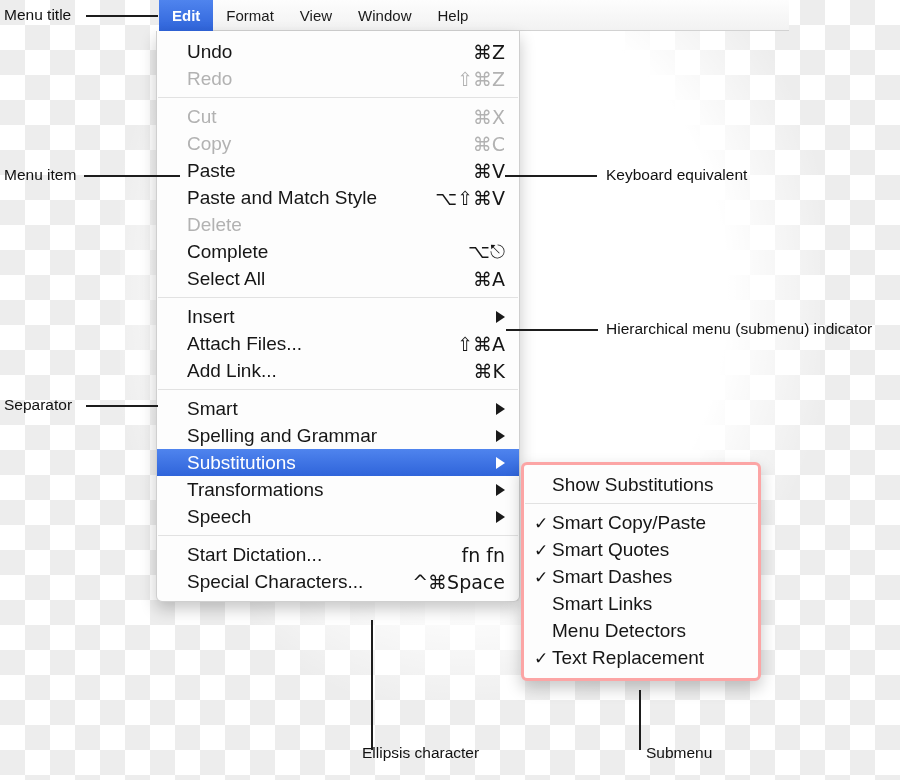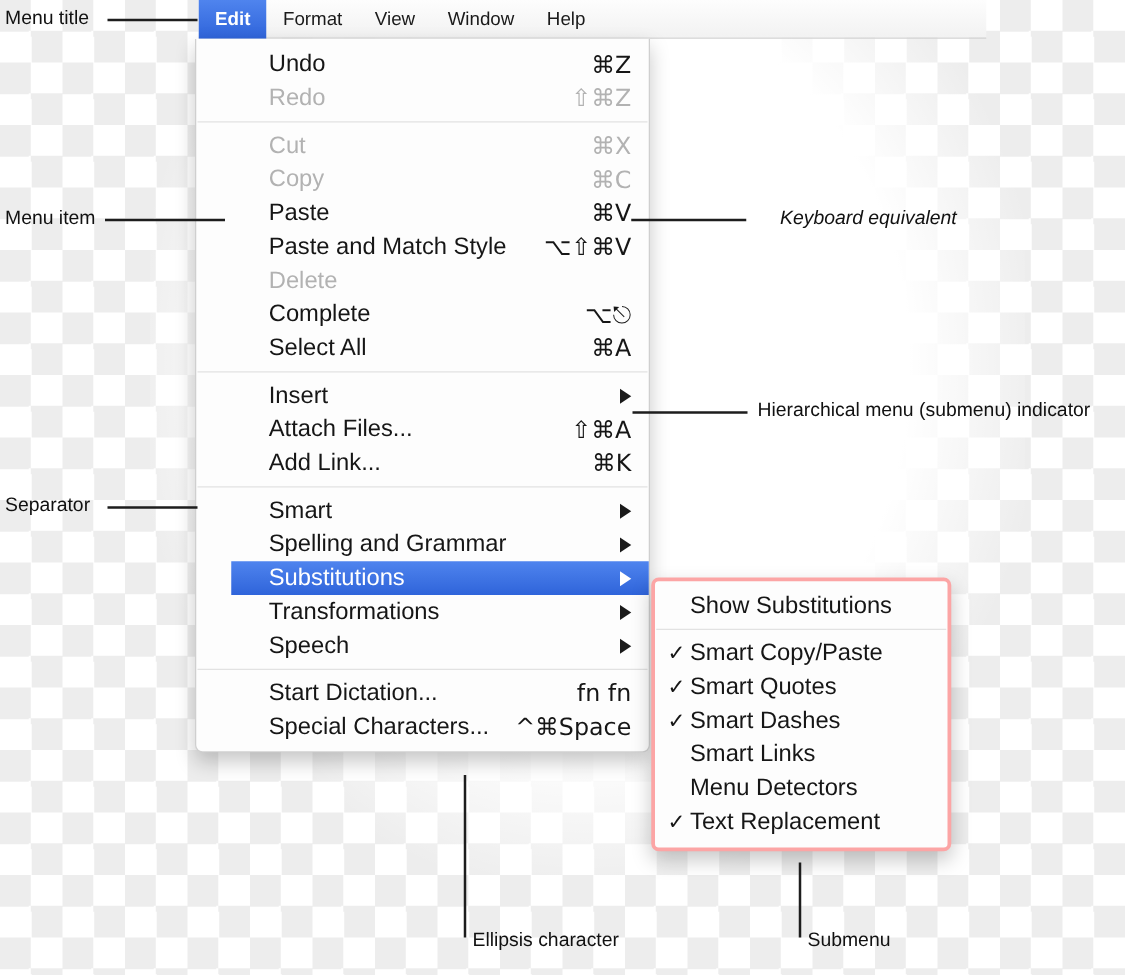--- a/index.html
+++ b/index.html
@@ -46,21 +46,20 @@
     box-shadow:0 7px 16px rgba(0,0,0,0.22);
     padding:7px 0 6px 0;
     box-sizing:border-box;
   }
   .row{
     display:flex; align-items:center;
     height:27px; padding:0 14px 0 30px;
     font-size:19px; color:#161616;
     box-sizing:border-box; white-space:nowrap;
     position:relative;
-    margin-left:28px;
   }
   .row .lbl{flex:0 0 auto;}
   .row .spacer{flex:1 1 auto;}
   .row .key{
     font-size:19px; color:#161616;
     font-family:"DejaVu Sans", sans-serif;
     letter-spacing:0px;
   }
   .row.disabled .lbl,.row.disabled .key{color:#b2b2b2;}
   .row.selected{
@@ -255,23 +254,23 @@
 
 <div class="anno" style="left:4px;  top:6px;">Menu title</div>
 <div class="hline" style="left:86px; top:15px; width:72px;"></div>
 
 <div class="anno" style="left:4px;  top:166px;">Menu item</div>
 <div class="hline" style="left:84px; top:175px; width:96px;"></div>
 
 <div class="anno" style="left:4px;  top:396px;">Separator</div>
 <div class="hline" style="left:86px; top:405px; width:72px;"></div>
 
-<div class="anno" style="left:624px;top:166px;font-style:italic;">Keyboard equivalent</div>
+<div class="anno" style="left:606px;top:166px;">Keyboard equivalent</div>
 <div class="hline" style="left:505px;top:175px; width:92px;"></div>
 
 <div class="anno" style="left:606px;top:320px;">Hierarchical menu (submenu) indicator</div>
 <div class="hline" style="left:506px;top:329px; width:92px;"></div>
 
-<div class="anno" style="left:378px;top:744px;text-align:right;">Ellipsis character</div>
+<div class="anno" style="left:362px;top:744px;text-align:right;">Ellipsis character</div>
 <div class="vline" style="left:371px;top:620px; height:130px;"></div>
 
 <div class="anno" style="left:646px;top:744px;">Submenu</div>
 <div class="vline" style="left:639px;top:690px; height:60px;"></div>
 
 </body></html>

